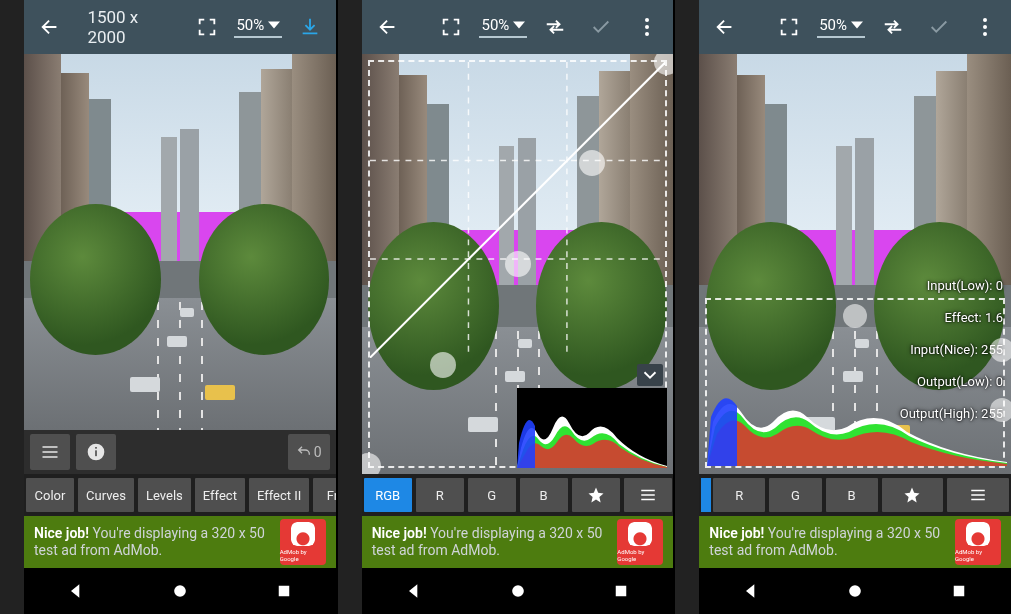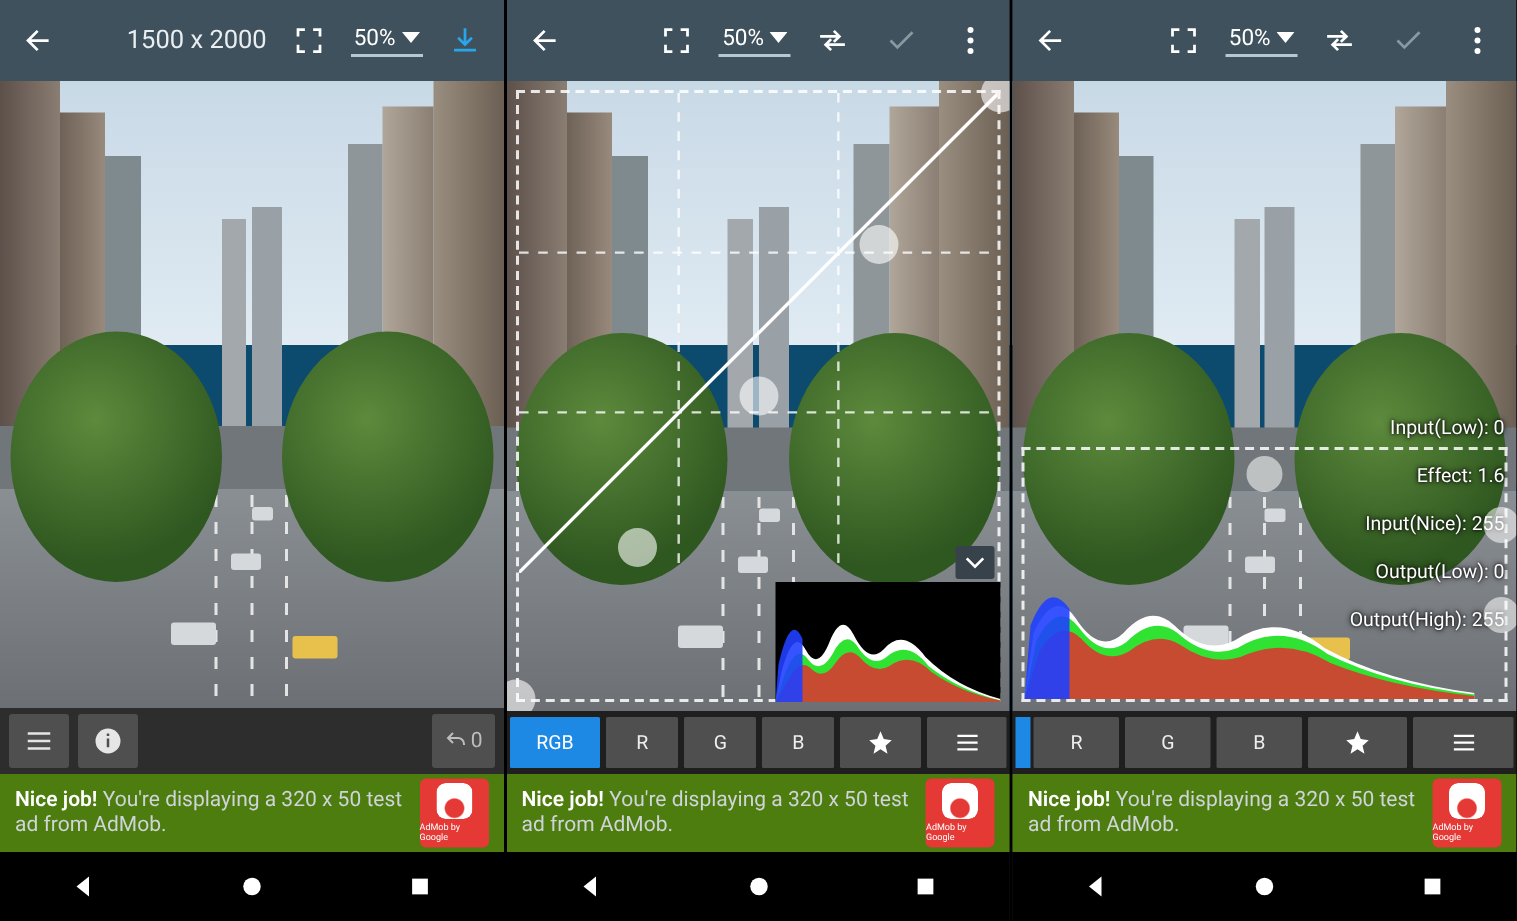--- a/index.html
+++ b/index.html
@@ -1,28 +1,28 @@
 <!DOCTYPE html>
 <html><head>
 <meta charset="utf-8">
 <style>
   * { box-sizing: border-box; margin: 0; padding: 0; }
   body { background: #000; font-family: Roboto, Arial, sans-serif; overflow: hidden; width: 1011px; height: 614px; }
   .container { display: flex; width: 1011px; height: 614px; gap: 2px; }
-  .panel { position: relative; flex: 1; min-width: 0; display: flex; flex-direction: column; background: #222; }
+  .panel { position: relative; flex: 1; min-width: 0; display: flex; flex-direction: column; background: #222; padding-left: 24px; }
   .topbar { height: 54px; background: #3e515c; display: flex; align-items: center; padding: 0 8px; gap: 10px; color: #fff; }
   .topbar .spacer { flex: 1; }
   .icon-btn { width: 36px; height: 36px; display: flex; align-items: center; justify-content: center; cursor: pointer; color: #fff; }
   .icon-btn svg { width: 22px; height: 22px; stroke: currentColor; fill: none; stroke-width: 2; }
   .icon-btn.accent { color: #2aa6e8; }
   .icon-btn.dim { color: #8a9aa3; }
   .zoom { display: flex; align-items: center; gap: 4px; font-size: 15px; border-bottom: 2px solid #b6c8d1; padding: 0 2px 2px; cursor: pointer; }
   .zoom svg { width: 12px; height: 12px; fill: #fff; }
   .dim-text { font-size: 17px; color: #e9eef1; }
-  .canvas { position: relative; flex: 1; overflow: hidden; background: #0c4a6e; }
+  .canvas { position: relative; flex: 1; overflow: hidden; background: #d946ef; }
   .photo { position: absolute; inset: 0; }
   .sky { position:absolute; top:0; left:0; right:0; height:42%; background: linear-gradient(#c8d9e6,#e0ebf3); }
   .road { position:absolute; bottom:0; left:0; right:0; height:35%; background: linear-gradient(#8a8f94,#6c7074); }
   .side { position:absolute; bottom:35%; left:0; right:0; height:10%; background:#707679; }
   .bld { position:absolute; background: linear-gradient(90deg,#5c504a,#8a7d72); }
   .bld.l1 { left:0; top:0; width:12%; height:62%; }
   .bld.l2 { left:12%; top:5%; width:9%; height:55%; background:linear-gradient(90deg,#6e6156,#988a7c); }
   .bld.l3 { left:21%; top:12%; width:7%; height:47%; background:#7f8a8e; }
   .bld.r1 { right:0; top:0; width:14%; height:64%; background:linear-gradient(90deg,#9a8e80,#6b5f53); }
   .bld.r2 { right:14%; top:4%; width:10%; height:58%; background:linear-gradient(90deg,#b0a699,#8a7f72); }
@@ -143,20 +143,28 @@
           </svg>
       </div>
       <div class="sq-btn undo">
         <svg viewBox="0 0 24 24" style="width:16px;height:16px">
             <path d="M9 14l-5-5 5-5M4 9h10a6 6 0 016 6v1" fill="none" stroke="#bdbdbd" stroke-width="2"></path>
           </svg>
         <span>0</span>
       </div>
     </div>
 
+    <div class="tabs">
+      <div class="tab">Color</div>
+      <div class="tab">Curves</div>
+      <div class="tab">Levels</div>
+      <div class="tab">Effect</div>
+      <div class="tab">Effect II</div>
+      <div class="tab">Fr...</div>
+    </div>
 
     <div class="ad">
       <div class="text">
         <span class="bold">Nice job!</span>
         <span>You're displaying a 320 x 50 test ad from AdMob.</span>
       </div>
       <div class="logo">
         <div class="n"></div>
         <div class="sub">AdMob by Google</div>
       </div>

